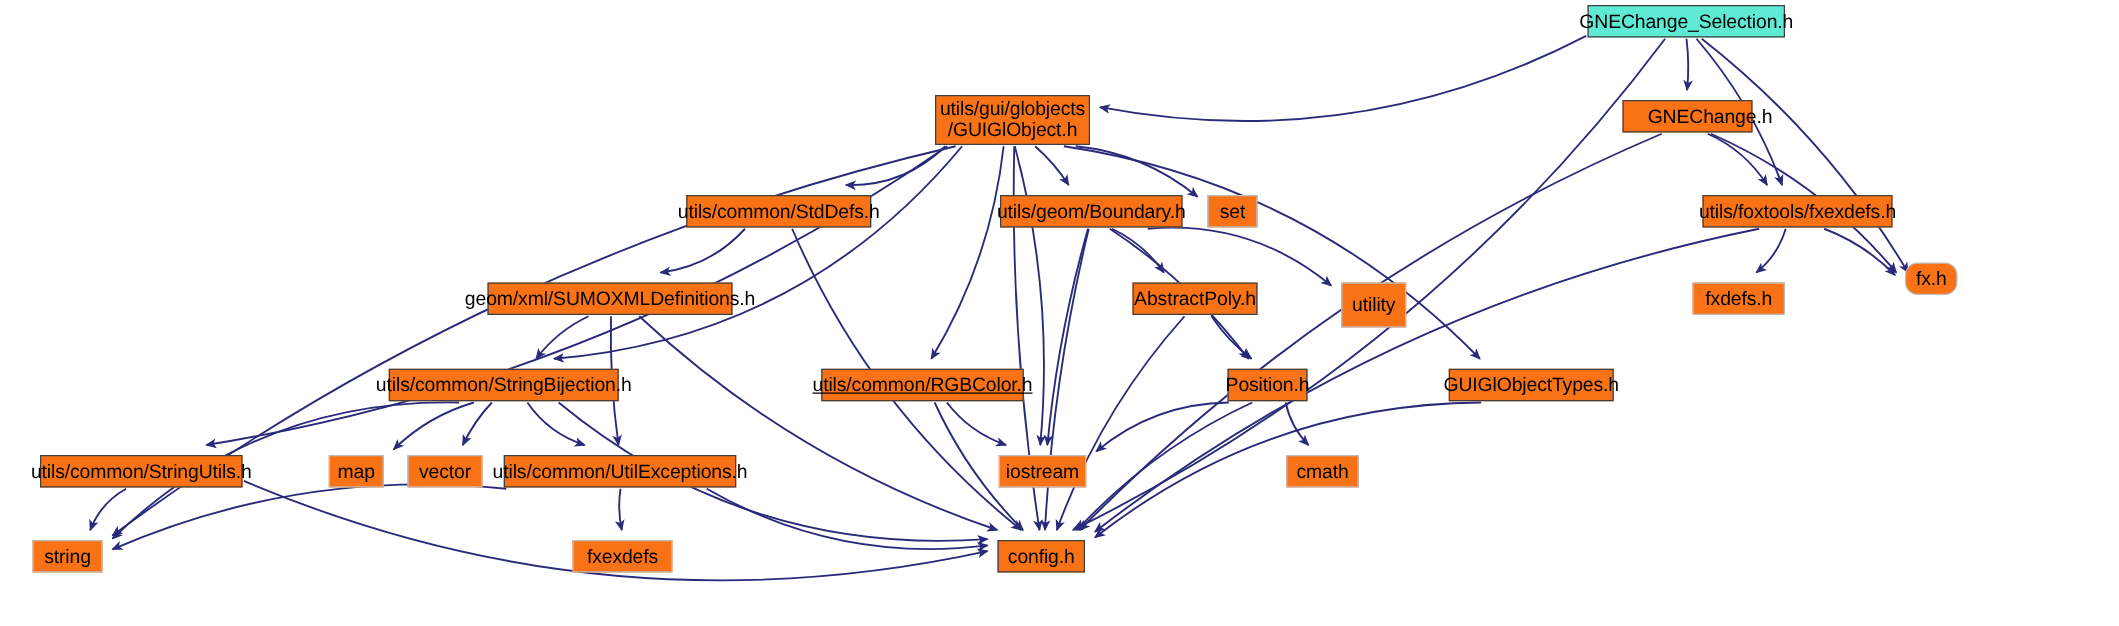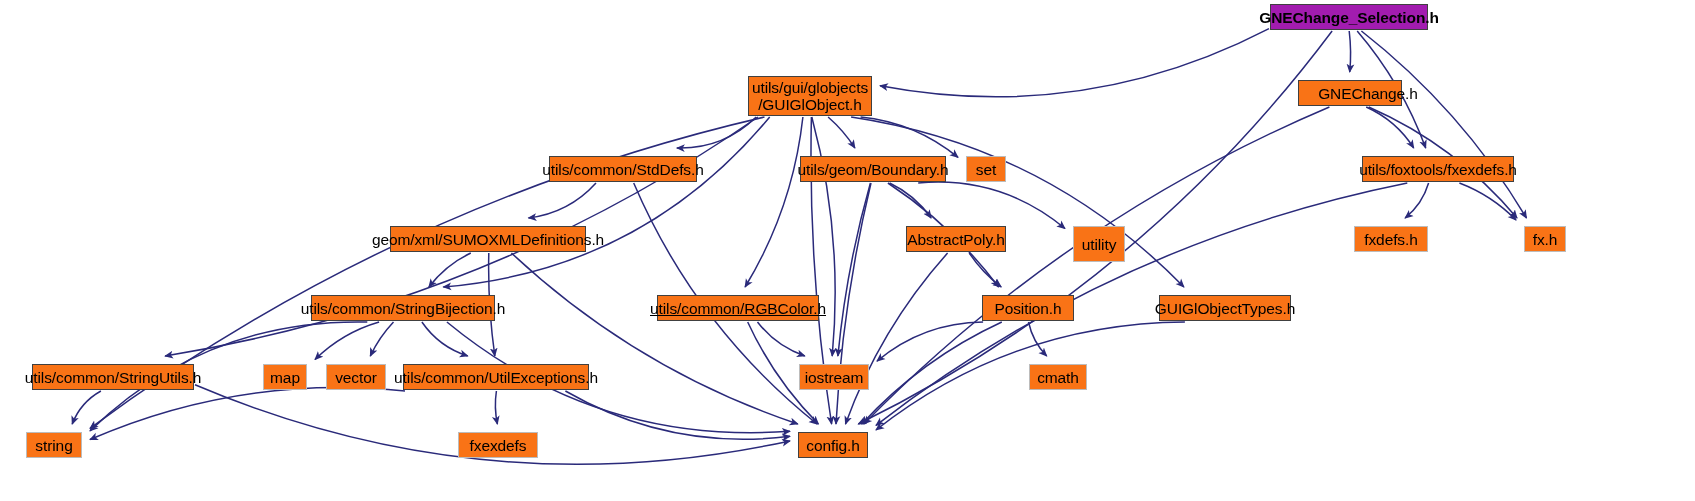--- a/index.html
+++ b/index.html
@@ -43,22 +43,21 @@
     border: 1.4px solid #404040;
   }
   
   .node.ext {
     border: 1.2px solid #bcbcbc;
     justify-content: center;
   }
   
   .node.root {
     border: 1.4px solid #404040;
-    background: #a21caf;
-    font-weight: bold;
+    background: #5eead4;
   }
   .node .lbl { display: block; }
 </style>
 </head>
 <body>
 
 <div id="graph">
   <svg id="edges" viewBox="0 0 1695 501" xmlns="http://www.w3.org/2000/svg">
     <defs>
       <marker id="ah" markerWidth="9" markerHeight="9" refX="8" refY="4.5" orient="auto" markerUnits="userSpaceOnUse">
@@ -123,24 +122,24 @@
 /GUIGlObject.h</span></div>
       <div class="node file" style="left: 1298px; top: 80px; width: 104px; height: 26px; padding-left: 36px;"><span class="lbl">GNEChange.h</span></div>
       <div class="node file" style="left: 549px; top: 156px; width: 148px; height: 26px;"><span class="lbl">utils/common/StdDefs.h</span></div>
       <div class="node file" style="left: 800px; top: 156px; width: 146px; height: 26px;"><span class="lbl">utils/geom/Boundary.h</span></div>
       <div class="node ext" style="left: 966px; top: 156px; width: 40px; height: 26px;"><span class="lbl">set</span></div>
       <div class="node file" style="left: 1362px; top: 156px; width: 152px; height: 26px;"><span class="lbl">utils/foxtools/fxexdefs.h</span></div>
       <div class="node file" style="left: 390px; top: 226px; width: 196px; height: 26px;"><span class="lbl">geom/xml/SUMOXMLDefinitions.h</span></div>
       <div class="node file" style="left: 906px; top: 226px; width: 100px; height: 26px;"><span class="lbl">AbstractPoly.h</span></div>
       <div class="node ext" style="left: 1073px; top: 226px; width: 52px; height: 36px;"><span class="lbl">utility</span></div>
       <div class="node ext" style="left: 1354px; top: 226px; width: 74px; height: 26px;"><span class="lbl">fxdefs.h</span></div>
-      <div class="node ext" style="left: 1524px; top: 226px; width: 42px; height: 26px;"><span class="lbl">fx.h</span></div>
+      <div class="node ext" style="left: 1524px; top: 210px; width: 42px; height: 26px; border-radius: 10px;"><span class="lbl">fx.h</span></div>
       <div class="node file" style="left: 311px; top: 295px; width: 184px; height: 26px;"><span class="lbl">utils/common/StringBijection.h</span></div>
       <div class="node file" style="left: 657px; top: 295px; width: 162px; height: 26px; text-decoration: underline;"><span class="lbl">utils/common/RGBColor.h</span></div>
-      <div class="node file" style="left: 982px; top: 295px; width: 92px; height: 26px;"><span class="lbl">Position.h</span></div>
+      <div class="node file" style="left: 982px; top: 295px; width: 64px; height: 26px;"><span class="lbl">Position.h</span></div>
       <div class="node file" style="left: 1159px; top: 295px; width: 132px; height: 26px;"><span class="lbl">GUIGlObjectTypes.h</span></div>
       <div class="node file" style="left: 32px; top: 364px; width: 162px; height: 26px;"><span class="lbl">utils/common/StringUtils.h</span></div>
       <div class="node ext" style="left: 263px; top: 364px; width: 44px; height: 26px;"><span class="lbl">map</span></div>
       <div class="node ext" style="left: 326px; top: 364px; width: 60px; height: 26px;"><span class="lbl">vector</span></div>
       <div class="node file" style="left: 403px; top: 364px; width: 186px; height: 26px;"><span class="lbl">utils/common/UtilExceptions.h</span></div>
       <div class="node ext" style="left: 799px; top: 364px; width: 70px; height: 26px;"><span class="lbl">iostream</span></div>
       <div class="node ext" style="left: 1029px; top: 364px; width: 58px; height: 26px;"><span class="lbl">cmath</span></div>
       <div class="node ext" style="left: 26px; top: 432px; width: 56px; height: 26px;"><span class="lbl">string</span></div>
       <div class="node ext" style="left: 458px; top: 432px; width: 80px; height: 26px;"><span class="lbl">fxexdefs</span></div>
       <div class="node file" style="left: 798px; top: 432px; width: 70px; height: 26px;"><span class="lbl">config.h</span></div>

